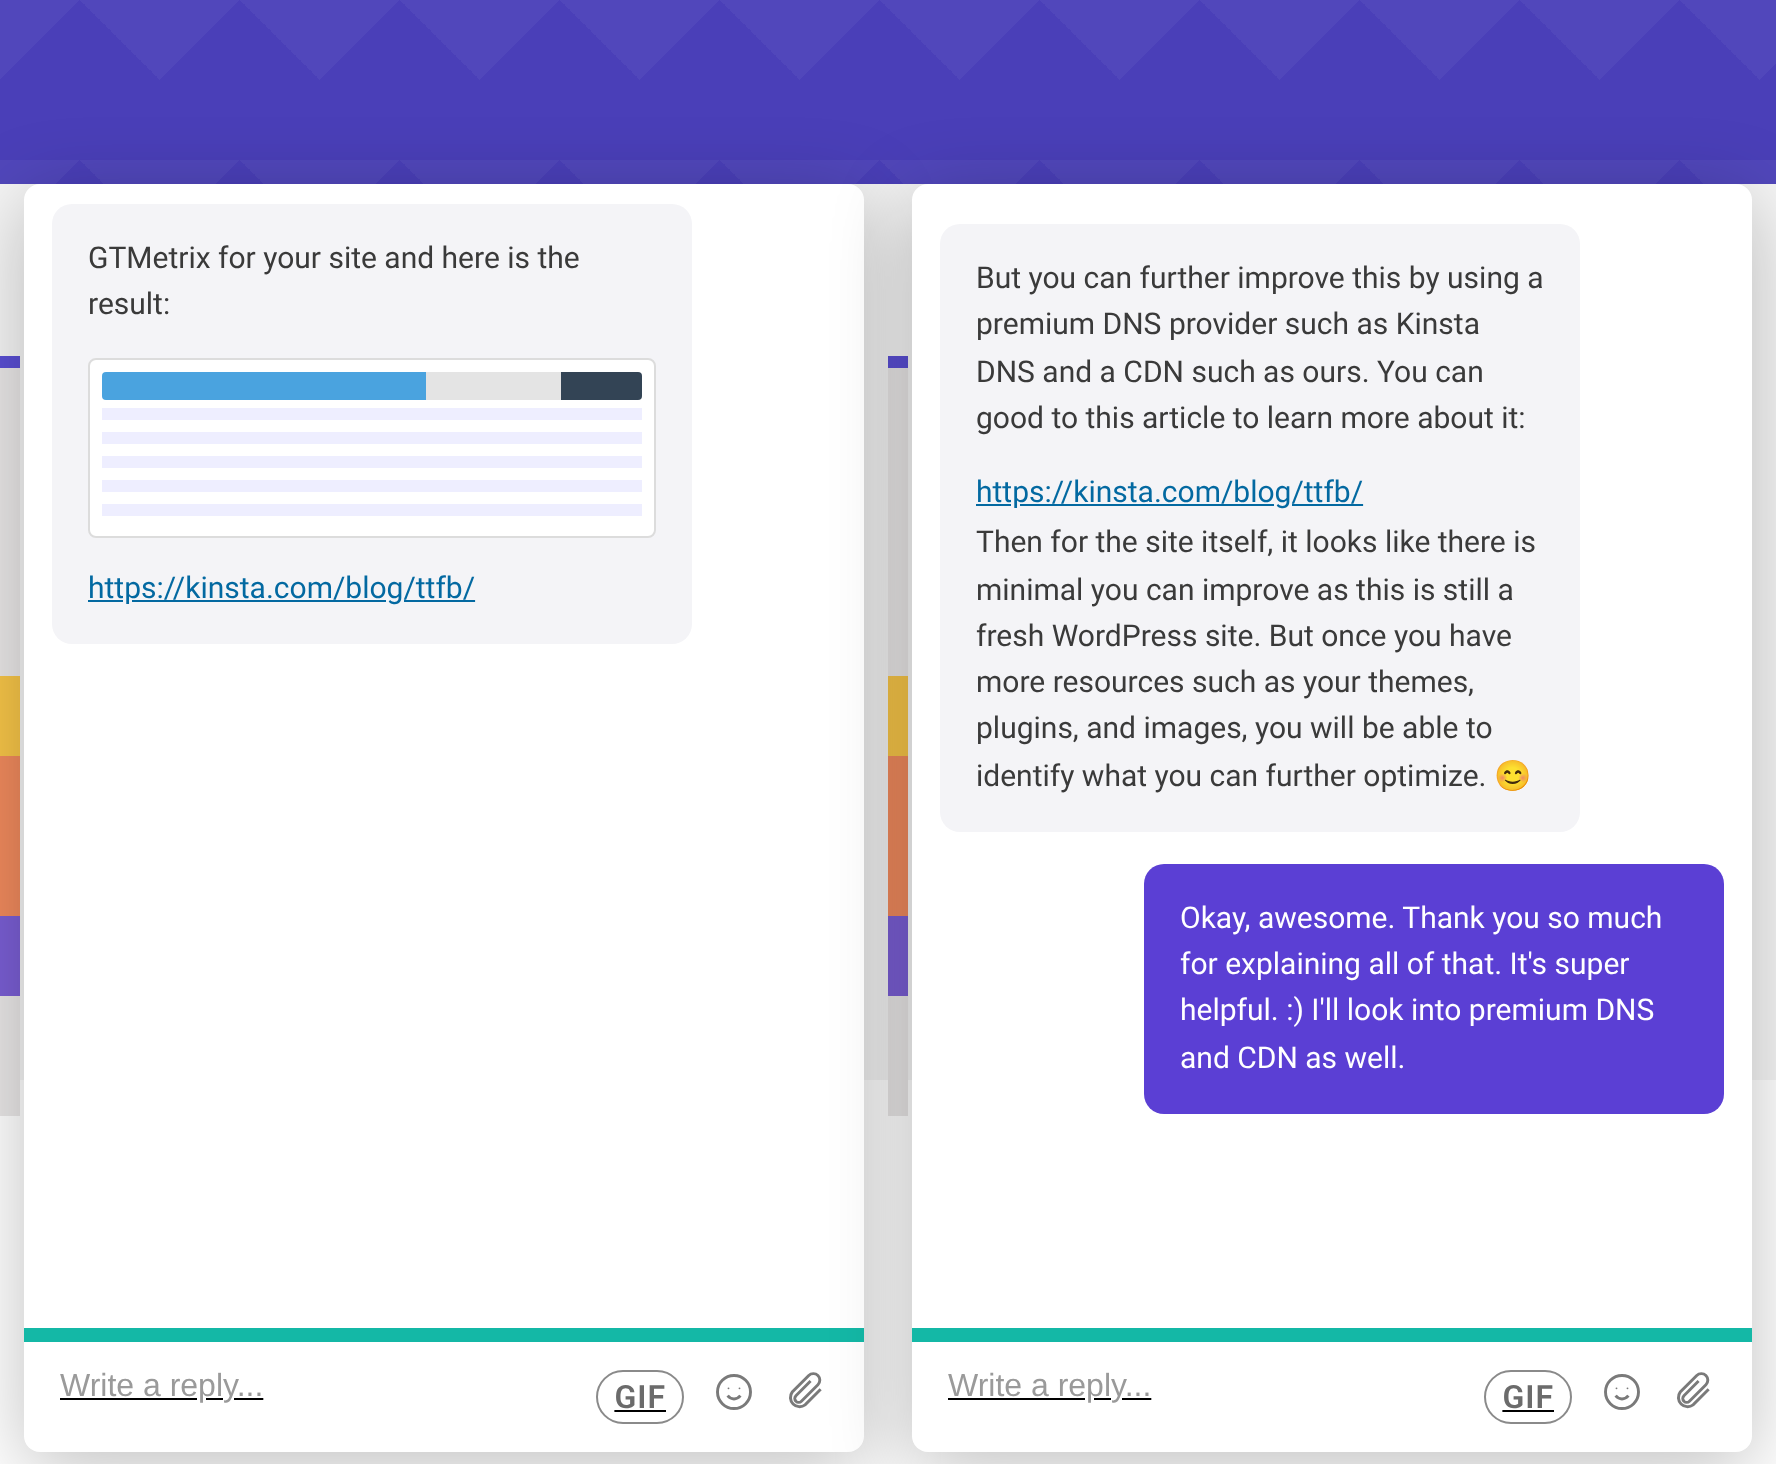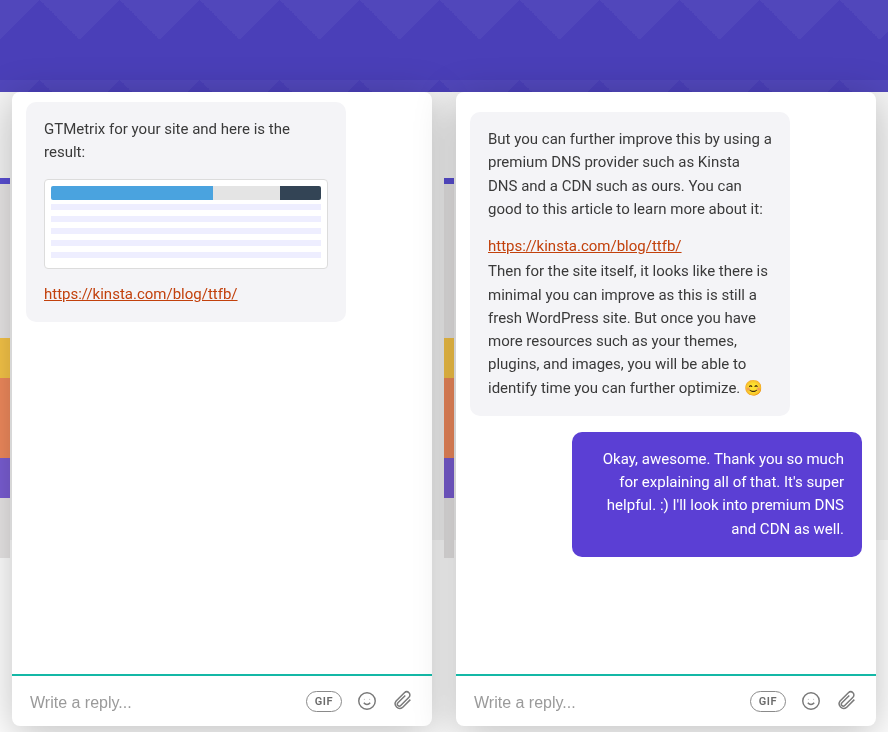--- a/index.html
+++ b/index.html
@@ -55,25 +55,24 @@
   }
   .bubble.agent {
     background:#f4f4f7;
     margin: 0 auto 16px 0;
   }
   .bubble.user {
     background:#5b3fd4;
     color:#fff;
     margin: 0 0 16px auto;
     max-width: 290px;
-    text-align: right;
   }
   .bubble p { margin-bottom: 14px; }
   .bubble p:last-child { margin-bottom:0; }
-  .bubble a { color:#c2410c; word-break:break-all;}
+  .bubble a { color:#0369a1; word-break:break-all;}
   .bubble .img-placeholder {
     width:100%; height:90px; background:#fff; border:1px solid #dcdcdc; border-radius:4px;
     position:relative; margin:6px 0 14px 0; overflow:hidden;
   }
   .img-placeholder::before{
     content:""; position:absolute; left:6px; right:6px; top:6px; height:14px;
     background:linear-gradient(90deg,#4aa3df 0 60%, #e4e4e4 60% 85%, #345 85% 100%);
     border-radius:2px;
   }
   .img-placeholder::after{
@@ -84,32 +83,33 @@
   }
   .img-arrow{
     position:absolute; right:60px; top:46px; width:40px; height:2px; background:#d93025;
   }
   .img-arrow::after{
     content:""; position:absolute; right:-2px; top:-4px;
     border:5px solid transparent; border-left-color:#d93025;
   }
 
   .composer {
-    border-top:2px solid #14b8a6;
-    display:flex; align-items:flex-end;
+    border-top:7px solid #14b8a6;
+    display:flex; align-items:flex-start;
     padding:14px 18px;
     gap:14px;
+    text-decoration:underline;
   }
   .composer input {
     flex:1; border:none; outline:none; font-size:16px; color:#555;
   }
   .composer input::placeholder{ color:#9a9a9a; }
   .gif-btn {
     border:1.5px solid #8a8a8a; color:#6b6b6b; border-radius:14px;
-    font-size:11px; font-weight:600; padding:3px 8px; letter-spacing:0.5px;
+    font-size:16px; font-weight:600; padding:3px 8px; letter-spacing:0.5px;
     cursor:pointer; user-select:none;
   }
   .icon-btn { cursor:pointer; color:#7a7a7a; display:flex; align-items:center;}
   .icon-btn svg { width:22px; height:22px; stroke:#7a7a7a; fill:none; stroke-width:1.6;}
 </style>
 </head>
 <body>
 
 <div class="page-bg">
   <div class="bg-white-strip"></div>
@@ -144,21 +144,21 @@
       </span>
     </div>
   </div>
 
   <div class="chat-widget chat-right">
     <div class="messages" id="right-scroll">
       <div style="height:10px"></div>
       <div class="bubble agent">
         <p>But you can further improve this by using a premium DNS provider such as Kinsta DNS and a CDN such as ours. You can good to this article to learn more about it:</p>
         <p style="margin-bottom:2px"><a href="#">https://kinsta.com/blog/ttfb/</a></p>
-        <p>Then for the site itself, it looks like there is minimal you can improve as this is still a fresh WordPress site. But once you have more resources such as your themes, plugins, and images, you will be able to identify time you can further optimize. 😊</p>
+        <p>Then for the site itself, it looks like there is minimal you can improve as this is still a fresh WordPress site. But once you have more resources such as your themes, plugins, and images, you will be able to identify what you can further optimize. 😊</p>
       </div>
       <div class="bubble user">
         <span>Okay, awesome. Thank you so much for explaining all of that. It's super helpful. :) I'll look into premium DNS and CDN as well.</span>
       </div>
       <div style="height:30px"></div>
     </div>
     <div class="composer">
       <input type="text" placeholder="Write a reply..." style="">
       <span class="gif-btn">GIF</span>
       <span class="icon-btn">

